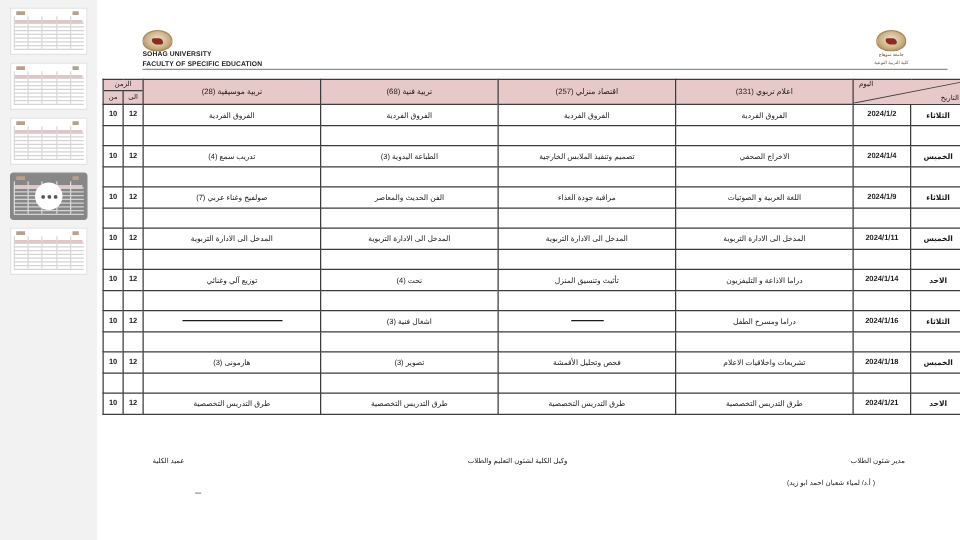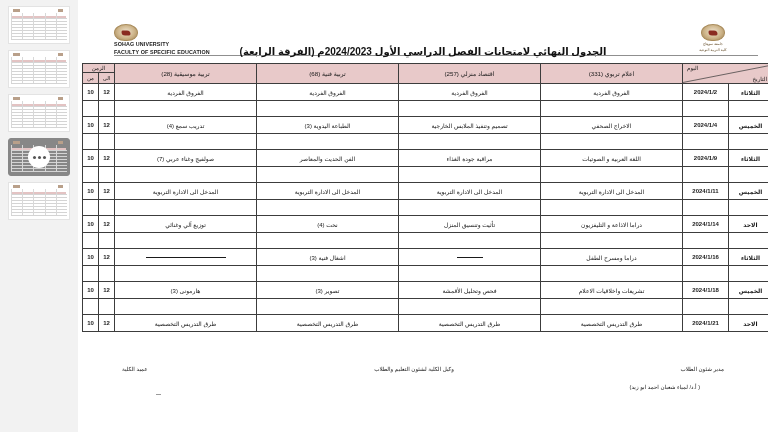--- a/index.html
+++ b/index.html
@@ -502,21 +502,20 @@
             <div class="crest"></div>
           </div>
         </div>
         <div class="uni-en">SOHAG UNIVERSITY</div>
         <div class="uni-en">FACULTY OF SPECIFIC EDUCATION</div>
       </div>
 
       <div class="hr-rule"></div>
     </div>
 
-    <div id="doc-title">الجدول النهائي لامتحانات الفصل الدراسي الأول 2024/2023م (الفرقة الرابعة)</div>
 
     <table id="exam-table">
       <colgroup>
         <col class="col-day">
           <col class="col-date">
         <col class="col-subject">
           <col class="col-subject">
         <col class="col-subject">
           <col class="col-subject">
         <col class="col-time-sub">

